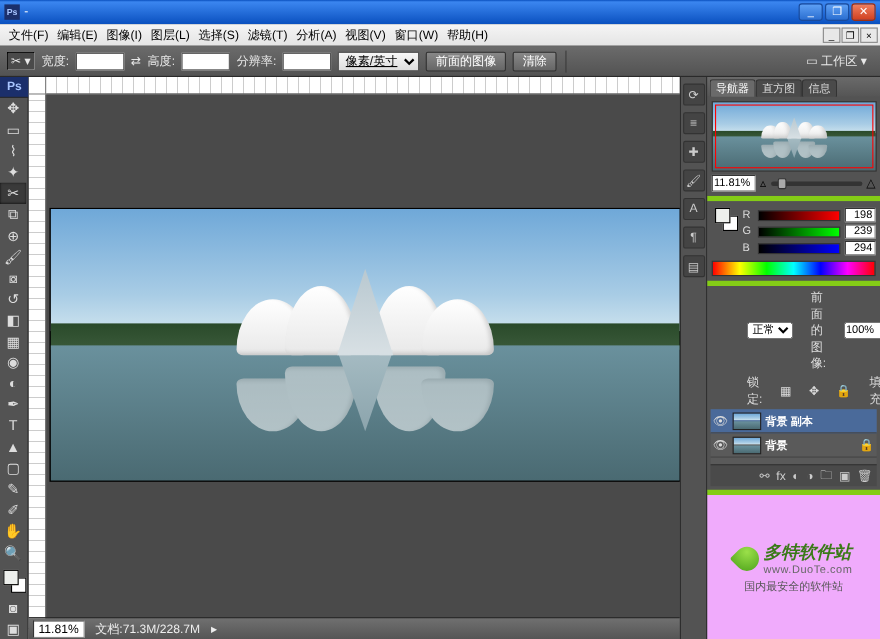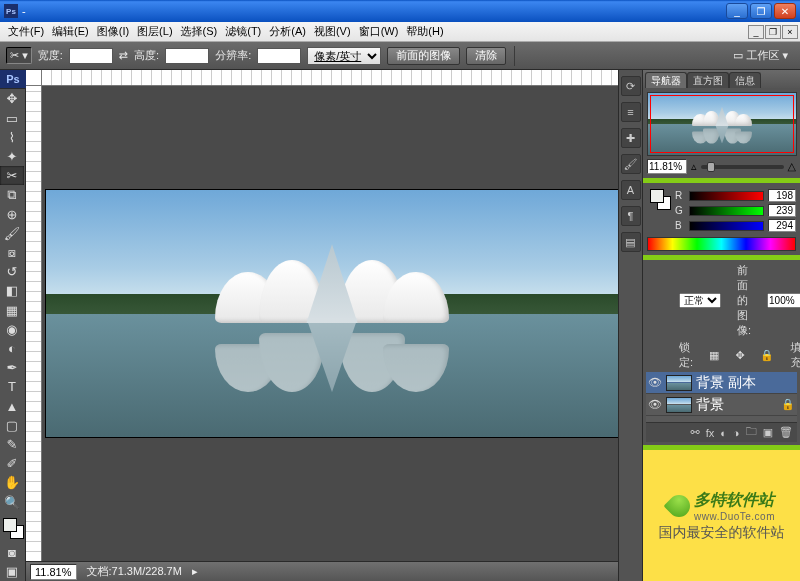--- a/index.html
+++ b/index.html
@@ -65,28 +65,28 @@
 .color-val { width: 28px; background: #fff; color: #000; font-size: 10px; text-align: right; padding: 0 2px; border: 1px inset #888; }
 .spectrum { height: 14px; margin-top: 3px; background: linear-gradient(90deg,red,yellow,lime,cyan,blue,magenta,red); border: 1px solid #333; }
 .layer-opts { display: flex; align-items: center; gap: 16px; font-size: 10px; color: #ddd; margin-bottom: 2px; padding-left: 33px; }
 .layer-opts select, .layer-opts input { font-size: 10px; height: 15px; }
 .layer-opts input { width: 48px; }
 .layer-list { background: #5a5a5a; min-height: 50px; }
 .layer-row { display: flex; align-items: center; height: 22px; border-bottom: 1px solid #444; padding: 0 2px; gap: 4px; }
 .layer-row.sel { background: #4a6a9a; color: #fff; }
 .layer-eye { width: 14px; height: 14px; color: #ddd; display: flex; align-items: center; justify-content: center; }
 .layer-thumb { width: 26px; height: 16px; border: 1px solid #222; position: relative; overflow: hidden; }
-.layer-name { color: #fff; font-size: 14px; }
+.layer-name { color: #fff; font-size: 10px; font-weight: bold; }
 .layer-footer { height: 20px; background: #4a4a4a; border-top: 1px solid #333; display: flex; align-items: center; justify-content: flex-end; gap: 6px; padding: 0 4px; color: #ccc; font-size: 11px; }
-.watermark-area { flex: 1; background: #fde047; display: flex; flex-direction: column; align-items: center; justify-content: center; gap: 2px; }
+.watermark-area { flex: 1; background: #f0abfc; display: flex; flex-direction: column; align-items: center; justify-content: center; gap: 2px; }
 .wm-logo { display: flex; align-items: center; gap: 4px; }
 .wm-leaf { width: 22px; height: 22px; background: radial-gradient(circle at 30% 30%, #9be04a, #4aa018); border-radius: 50% 50% 50% 10%; transform: rotate(45deg); }
 .wm-text { font-size: 16px; font-weight: bold; color: #3a7a18; font-style: italic; }
 .wm-url { font-size: 10px; color: #666; letter-spacing: .5px; }
-.wm-sub { font-size: 14px; color: #555; }
+.wm-sub { font-size: 10px; color: #555; }
 </style>
 </head>
 <body>
 
 <div class="titlebar">
   <div class="title-text">
     <span class="ps-ico">Ps</span>
     <span>-</span>
   </div>
   <div class="win-btns">

